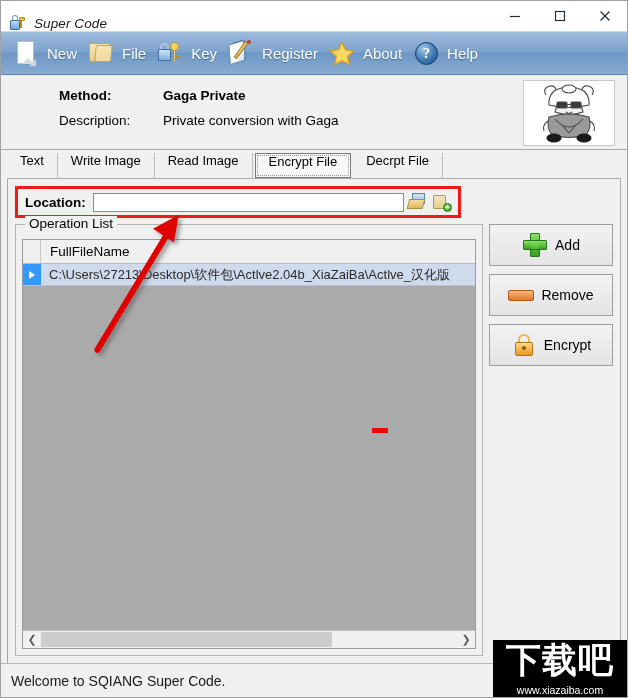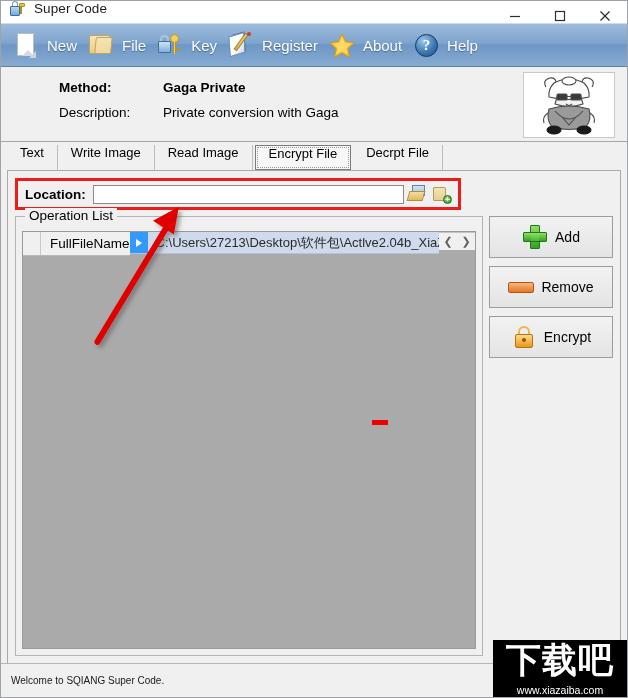--- a/index.html
+++ b/index.html
@@ -21,26 +21,27 @@
     inset: 0;
     border: 1px solid #9fa3a8;
     box-sizing: border-box;
     background: #f0f0f0;
     display: flex;
     flex-direction: column;
   }
 
   
   .titlebar {
-    height: 22px;
+    height: 30px;
     background: #ffffff;
     display: flex;
-    align-items: flex-start;
+    align-items: flex-end;
     flex: 0 0 auto;
     position: relative;
+    font-style: italic;
   }
   .title-icon {
     width: 16px; height: 16px;
     margin-left: 9px; margin-right: 8px;
     position: relative;
     flex: 0 0 auto;
   }
   .title-icon .lockbody {
     position: absolute; left: 0; top: 5px;
     width: 10px; height: 10px;
@@ -399,20 +400,21 @@
     font-size: 13.5px;
     color: #000;
   }
   .grid {
     position: absolute;
     left: 6px; right: 6px; top: 14px; bottom: 6px;
     border: 1px solid #9a9a9a;
     background: #aaaaaa;
     box-sizing: border-box;
     display: flex;
+    flex-direction: column;
     overflow: hidden;
   }
   .grid-head {
     height: 24px;
     flex: 0 0 auto;
     background: #f0f0f0;
     border-bottom: 1px solid #b8b8b8;
     display: flex;
     align-items: center;
     box-sizing: border-box;
@@ -565,21 +567,21 @@
     flex: 0 0 auto;
     height: 34px;
     background: #f0f0f0;
     border-top: 1px solid #b6b6b6;
     display: flex;
     align-items: center;
     padding-left: 10px;
     box-sizing: border-box;
     position: relative;
   }
-  .status-text { font-size: 10px; color: #1a1a1a; }
+  .status-text { font-size: 14px; color: #1a1a1a; }
 
   .watermark {
     position: absolute;
     right: 0px; bottom: 0px;
     width: 134px; height: 57px;
     background: #000000;
     overflow: hidden;
   }
   .wm-cn {
     position: absolute;

